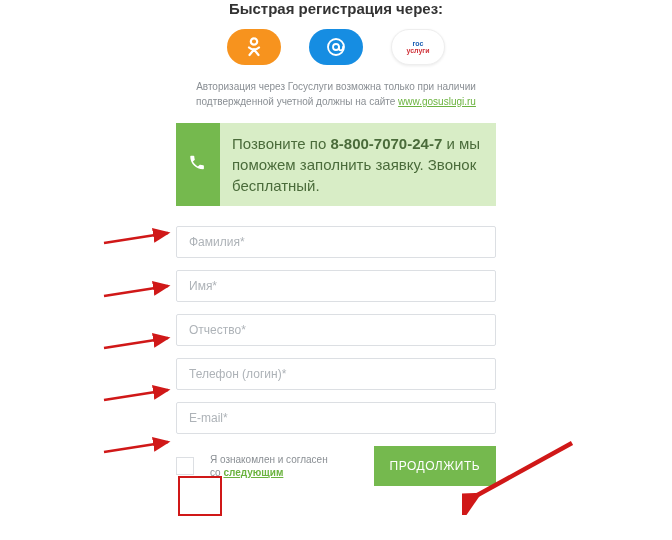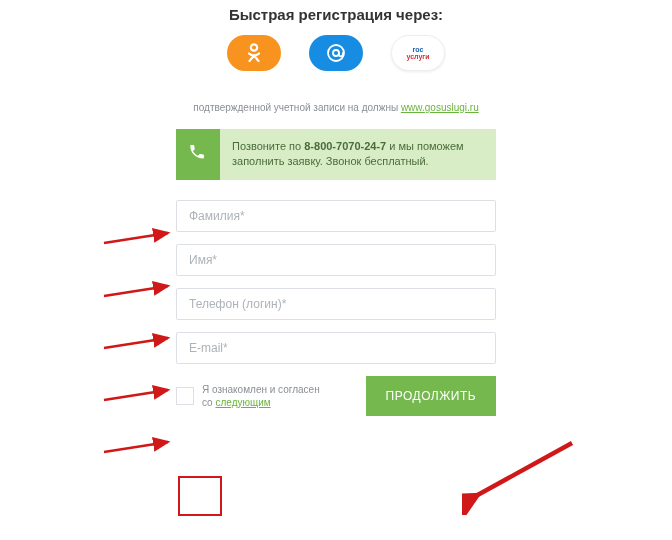--- a/index.html
+++ b/index.html
@@ -7,21 +7,20 @@
     font-family: Arial, Helvetica, sans-serif;
     background: #ffffff;
     width: 672px;
     height: 540px;
     position: relative;
     overflow: hidden;
   }
   .container {
     width: 320px;
     margin: 0 auto;
-    padding-top: 6px;
   }
   .title {
     text-align: center;
     font-weight: bold;
     font-size: 15px;
     color: #333;
     margin-bottom: 12px;
   }
   .social-row {
     display: flex;
@@ -64,21 +63,21 @@
     color: #8a8f94;
     line-height: 1.5;
     margin-bottom: 14px;
   }
   .note2 a { color: #6bb33f; }
   .call-box {
     background: #d8edc6;
     border-left: 44px solid #75b94e;
     position: relative;
     padding: 10px 12px 10px 12px;
-    font-size: 11px;
+    font-size: 15px;
     color: #4a6b3a;
     line-height: 1.4;
     margin-bottom: 20px;
     min-height: 46px;
   }
   .call-icon {
     position: absolute;
     left: -32px;
     top: 50%;
     transform: translateY(-50%);
@@ -106,35 +105,35 @@
   .field input::placeholder { color: #aeb3b8; }
   .bottom-row {
     display: flex;
     align-items: center;
     gap: 18px;
     margin-top: 6px;
   }
   .consent {
     display: flex;
     align-items: center;
-    gap: 8px;
+    gap: 16px;
     font-size: 10px;
     color: #8a8f94;
     line-height: 1.3;
     position: relative;
   }
   .checkbox {
     width: 18px;
     height: 18px;
     border: 1px solid #dcdfe3;
     background: #fff;
     flex-shrink: 0;
     cursor: pointer;
   }
-  .consent-text a { color: #6bb33f; text-decoration: underline; }
+  .consent-text a { color: #6bb33f; text-decoration: underline; font-weight: bold; }
   .continue-btn {
     flex: 1;
     background: #75b94e;
     color: #fff;
     height: 40px;
     border: none;
     font-size: 12px;
     letter-spacing: 0.5px;
     cursor: pointer;
     display: flex;
@@ -178,38 +177,41 @@
     <div class="social-btn social-gos">
       <div class="gos-badge">
         <span class="t1">гос</span>
         <span class="t2">услуги</span>
       </div>
     </div>
   </div>
 
 
   <div class="note2">
-    <br>
-    <span>подтвержденной учетной записи на должны </span><a href="#">www.gosuslugi.ru</a>
+    <span>Авторизация через Госуслуги возможна только при наличии</span><br>
+    <span>подтвержденной учетной должны на сайте </span><a href="#">www.gosuslugi.ru</a>
   </div>
 
   <div class="call-box">
     <span class="call-icon">
       <svg width="18" height="18" viewBox="0 0 24 24" fill="#fff">
         <path d="M6.6 10.8c1.4 2.8 3.8 5.2 6.6 6.6l2.2-2.2c.3-.3.7-.4 1-.2 1.2.4 2.5.6 3.8.6.6 0 1 .4 1 1V20c0 .6-.4 1-1 1C10.6 21 3 13.4 3 4c0-.6.4-1 1-1h3.4c.6 0 1 .4 1 1 0 1.3.2 2.6.6 3.8.1.4 0 .8-.2 1l-2.2 2z"></path>
       </svg>
     </span>
     <span>Позвоните по </span><b>8-800-7070-24-7</b><span> и мы поможем заполнить заявку. Звонок бесплатный.</span>
   </div>
 
   <div class="field">
     <input type="text" placeholder="Фамилия*" style="">
   </div>
   <div class="field">
     <input type="text" placeholder="Имя*" style="">
+  </div>
+  <div class="field">
+    <input type="text" placeholder="Отчество*" style="">
   </div>
   <div class="field">
     <input type="text" placeholder="Телефон (логин)*" style="">
   </div>
   <div class="field">
     <input type="text" placeholder="E-mail*" style="">
   </div>
 
   <div class="bottom-row">
     <div class="consent">

